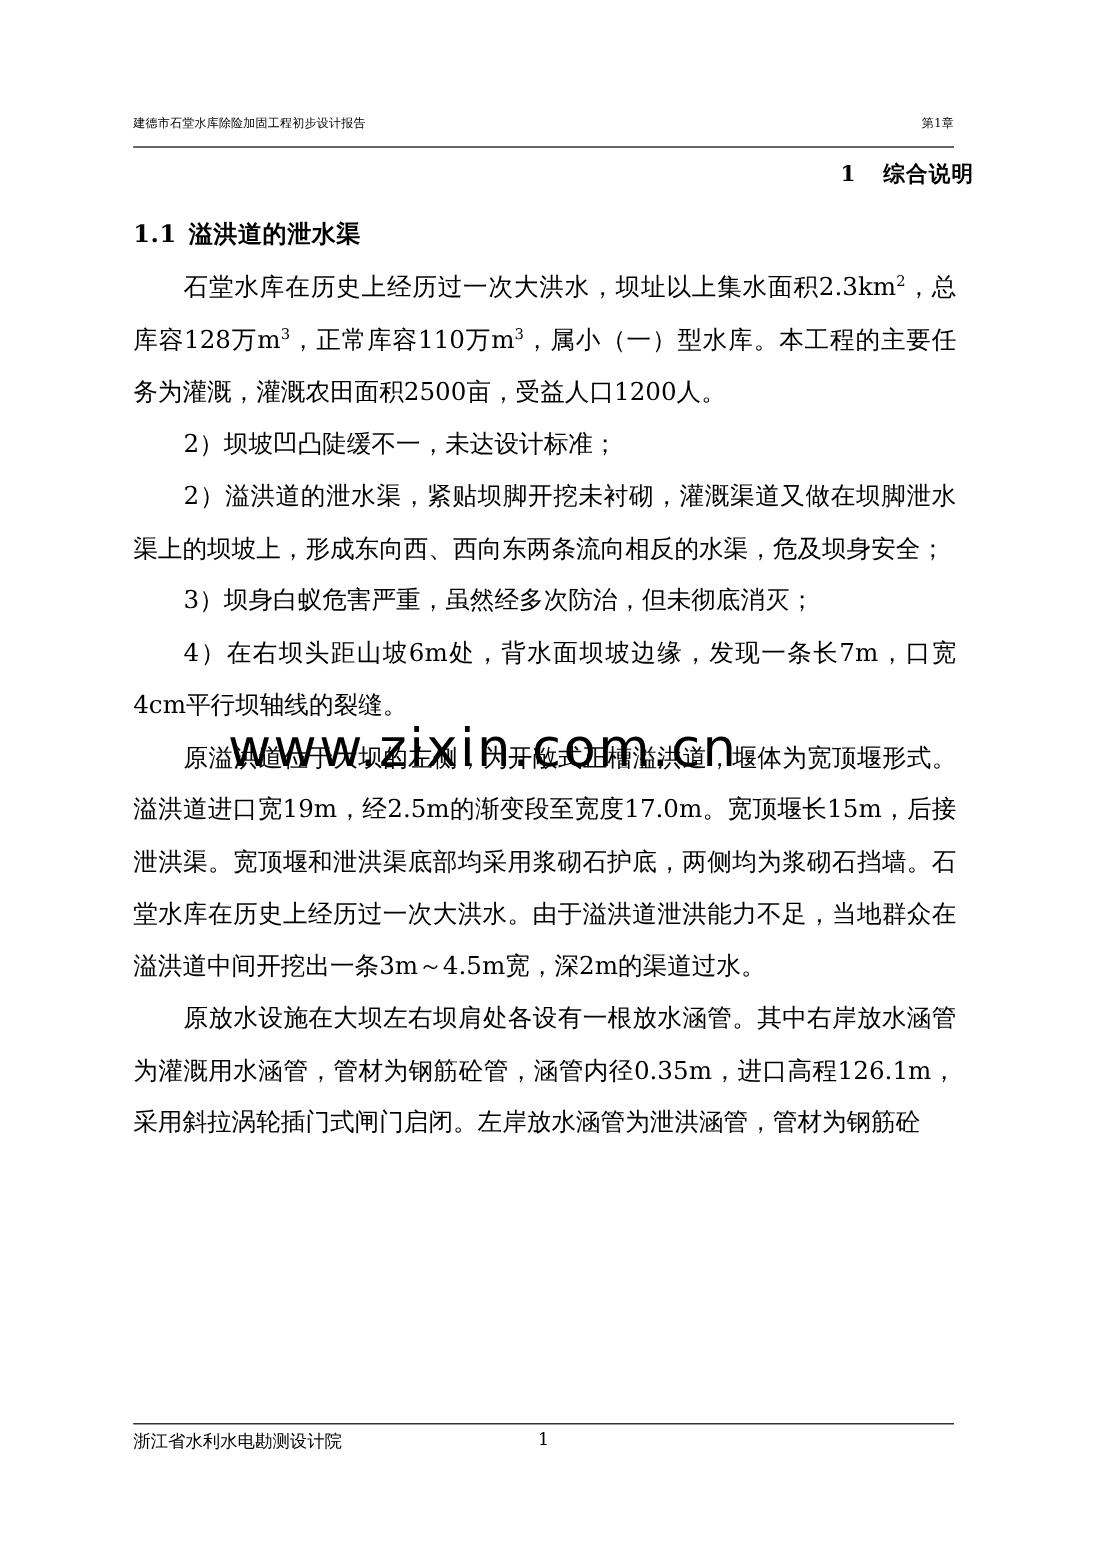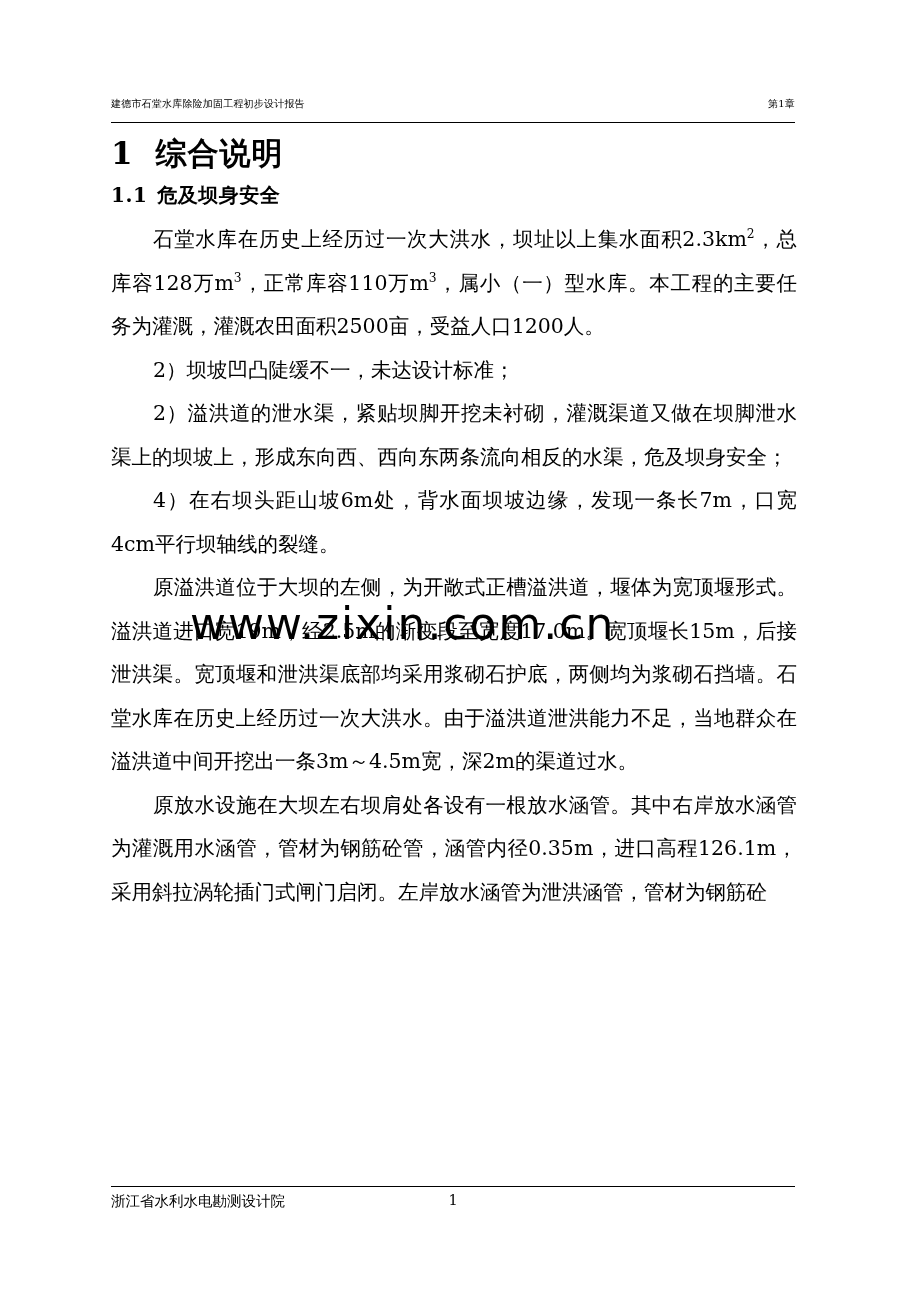--- a/index.html
+++ b/index.html
@@ -42,25 +42,25 @@
     left: 111px;
     top: 122px;
     width: 684px;
     height: 1px;
     background: #000;
   }
 
   
   .chapter-title {
     position: absolute;
-    left: 111px;
+    left: 128px;
     top: 133px;
     width: 684px;
-    text-align: left;
-    font-size: 31px;
+    text-align: right;
+    font-size: 18px;
     font-weight: bold;
     letter-spacing: 1px;
   }
   .chapter-title .num { margin-right: 22px; }
 
   
   .section-heading {
     position: absolute;
     left: 111px;
     top: 182px;
@@ -152,27 +152,28 @@
     <span>建德市石堂水库除险加固工程初步设计报告</span>
     <span>第1章</span>
   </div>
   <div class="header-rule"></div>
 
   <div class="chapter-title">
     <span class="num">1</span><span>综合说明</span>
   </div>
 
   <div class="section-heading">
-    <span class="sec-num">1.1</span><span>危及坝身安全</span>
+    <span class="sec-num">1.1</span><span>溢洪道的泄水渠</span>
   </div>
 
   <div class="body-block" id="body-block">
       <p class="indent"><span>石堂水库在历史上经历过一次大洪水，坝址以上集水面积2.3km</span><sup>2</sup><span>，总库容128万m</span><sup>3</sup><span>，正常库容110万m</span><sup>3</sup><span>，属小（一）型水库。本工程的主要任务为灌溉，灌溉农田面积2500亩，受益人口1200人。</span></p>
       <p class="indent"><span>2）坝坡凹凸陡缓不一，未达设计标准；</span></p>
       <p class="indent"><span>2）溢洪道的泄水渠，紧贴坝脚开挖未衬砌，灌溉渠道又做在坝脚泄水渠上的坝坡上，形成东向西、西向东两条流向相反的水渠，危及坝身安全；</span></p>
+      <p class="indent"><span>3）坝身白蚁危害严重，虽然经多次防治，但未彻底消灭；</span></p>
       <p class="indent"><span>4）在右坝头距山坡6m处，背水面坝坡边缘，发现一条长7m，口宽4cm平行坝轴线的裂缝。</span></p>
       <p class="indent"><span>原溢洪道位于大坝的左侧，为开敞式正槽溢洪道，堰体为宽顶堰形式。溢洪道进口宽19m，经2.5m的渐变段至宽度17.0m。宽顶堰长15m，后接泄洪渠。宽顶堰和泄洪渠底部均采用浆砌石护底，两侧均为浆砌石挡墙。石堂水库在历史上经历过一次大洪水。由于溢洪道泄洪能力不足，当地群众在溢洪道中间开挖出一条3m～4.5m宽，深2m的渠道过水。</span></p>
       <p class="indent"><span>原放水设施在大坝左右坝肩处各设有一根放水涵管。其中右岸放水涵管为灌溉用水涵管，管材为钢筋砼管，涵管内径0.35m，进口高程126.1m，采用斜拉涡轮插门式闸门启闭。左岸放水涵管为泄洪涵管，管材为钢筋砼</span></p>
     </div>
 
   <div class="footer-rule"></div>
   <div class="footer">
     <span class="footer-left">浙江省水利水电勘测设计院</span>
     <span class="footer-page">1</span>
   </div>

